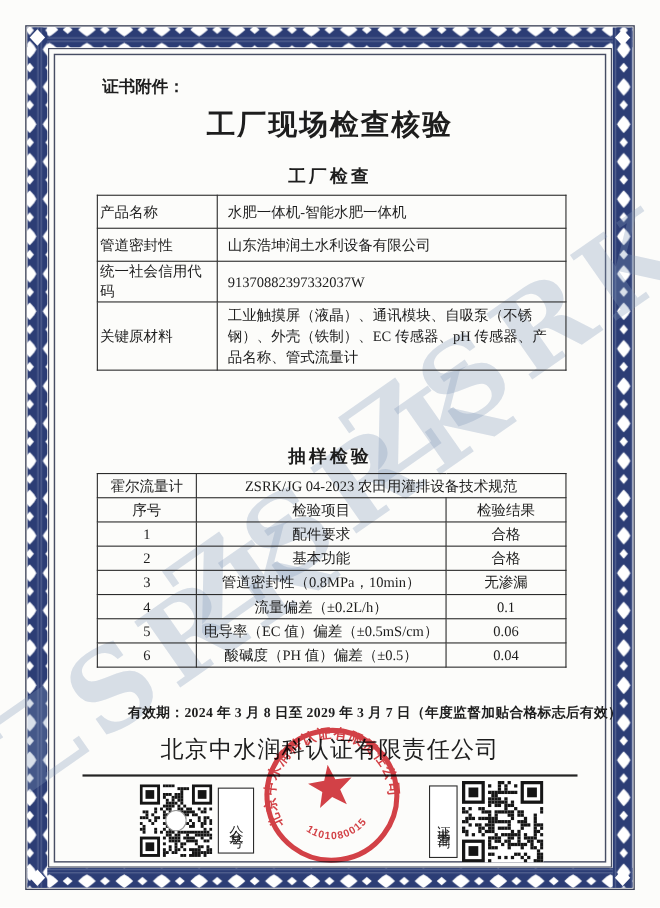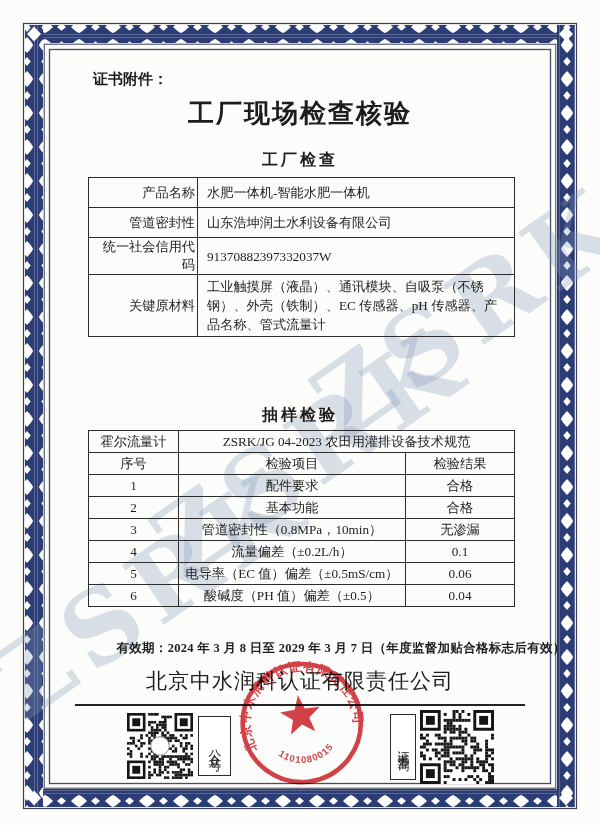--- a/index.html
+++ b/index.html
@@ -24,21 +24,21 @@
   
   .attachment{left:93px;top:70px;font-size:15px;font-weight:700;z-index:2;}
   .doc-title{top:96px;font-size:26px;font-weight:700;letter-spacing:2px;z-index:2;}
   .section-title{font-size:16px;font-weight:700;letter-spacing:3px;z-index:2;text-align:center;}
 
   
   table{border-collapse:collapse;table-layout:fixed;z-index:2;background:transparent;}
   td{border:1.4px solid #2b2b2b;font-size:13.2px;vertical-align:middle;
      padding:0 6px;overflow:hidden;}
   .t1{left:88px;top:177px;width:426px;}
-  .t1 .lab{width:109px;text-align:right;padding:0 2px;}
+  .t1 .lab{width:109px;text-align:left;padding:0 2px;}
   .t1 .val{text-align:left;padding:2px 9px;line-height:19px;font-family:Liberation Serif, serif;}
   .t1 .h27 td{height:25px;}
   .t2{left:88px;top:430px;width:426px;}
   .t2 td{height:21px;text-align:center;line-height:15px;}
 
   
   .validity{top:640px;font-size:12.5px;font-weight:700;letter-spacing:.3px;z-index:2;padding-left:41px;}
   .issuer{top:667px;font-size:21px;letter-spacing:1px;z-index:2;}
   .sig-line{left:75px;top:704px;width:450px;height:2px;background:#232323;z-index:2;}
 

